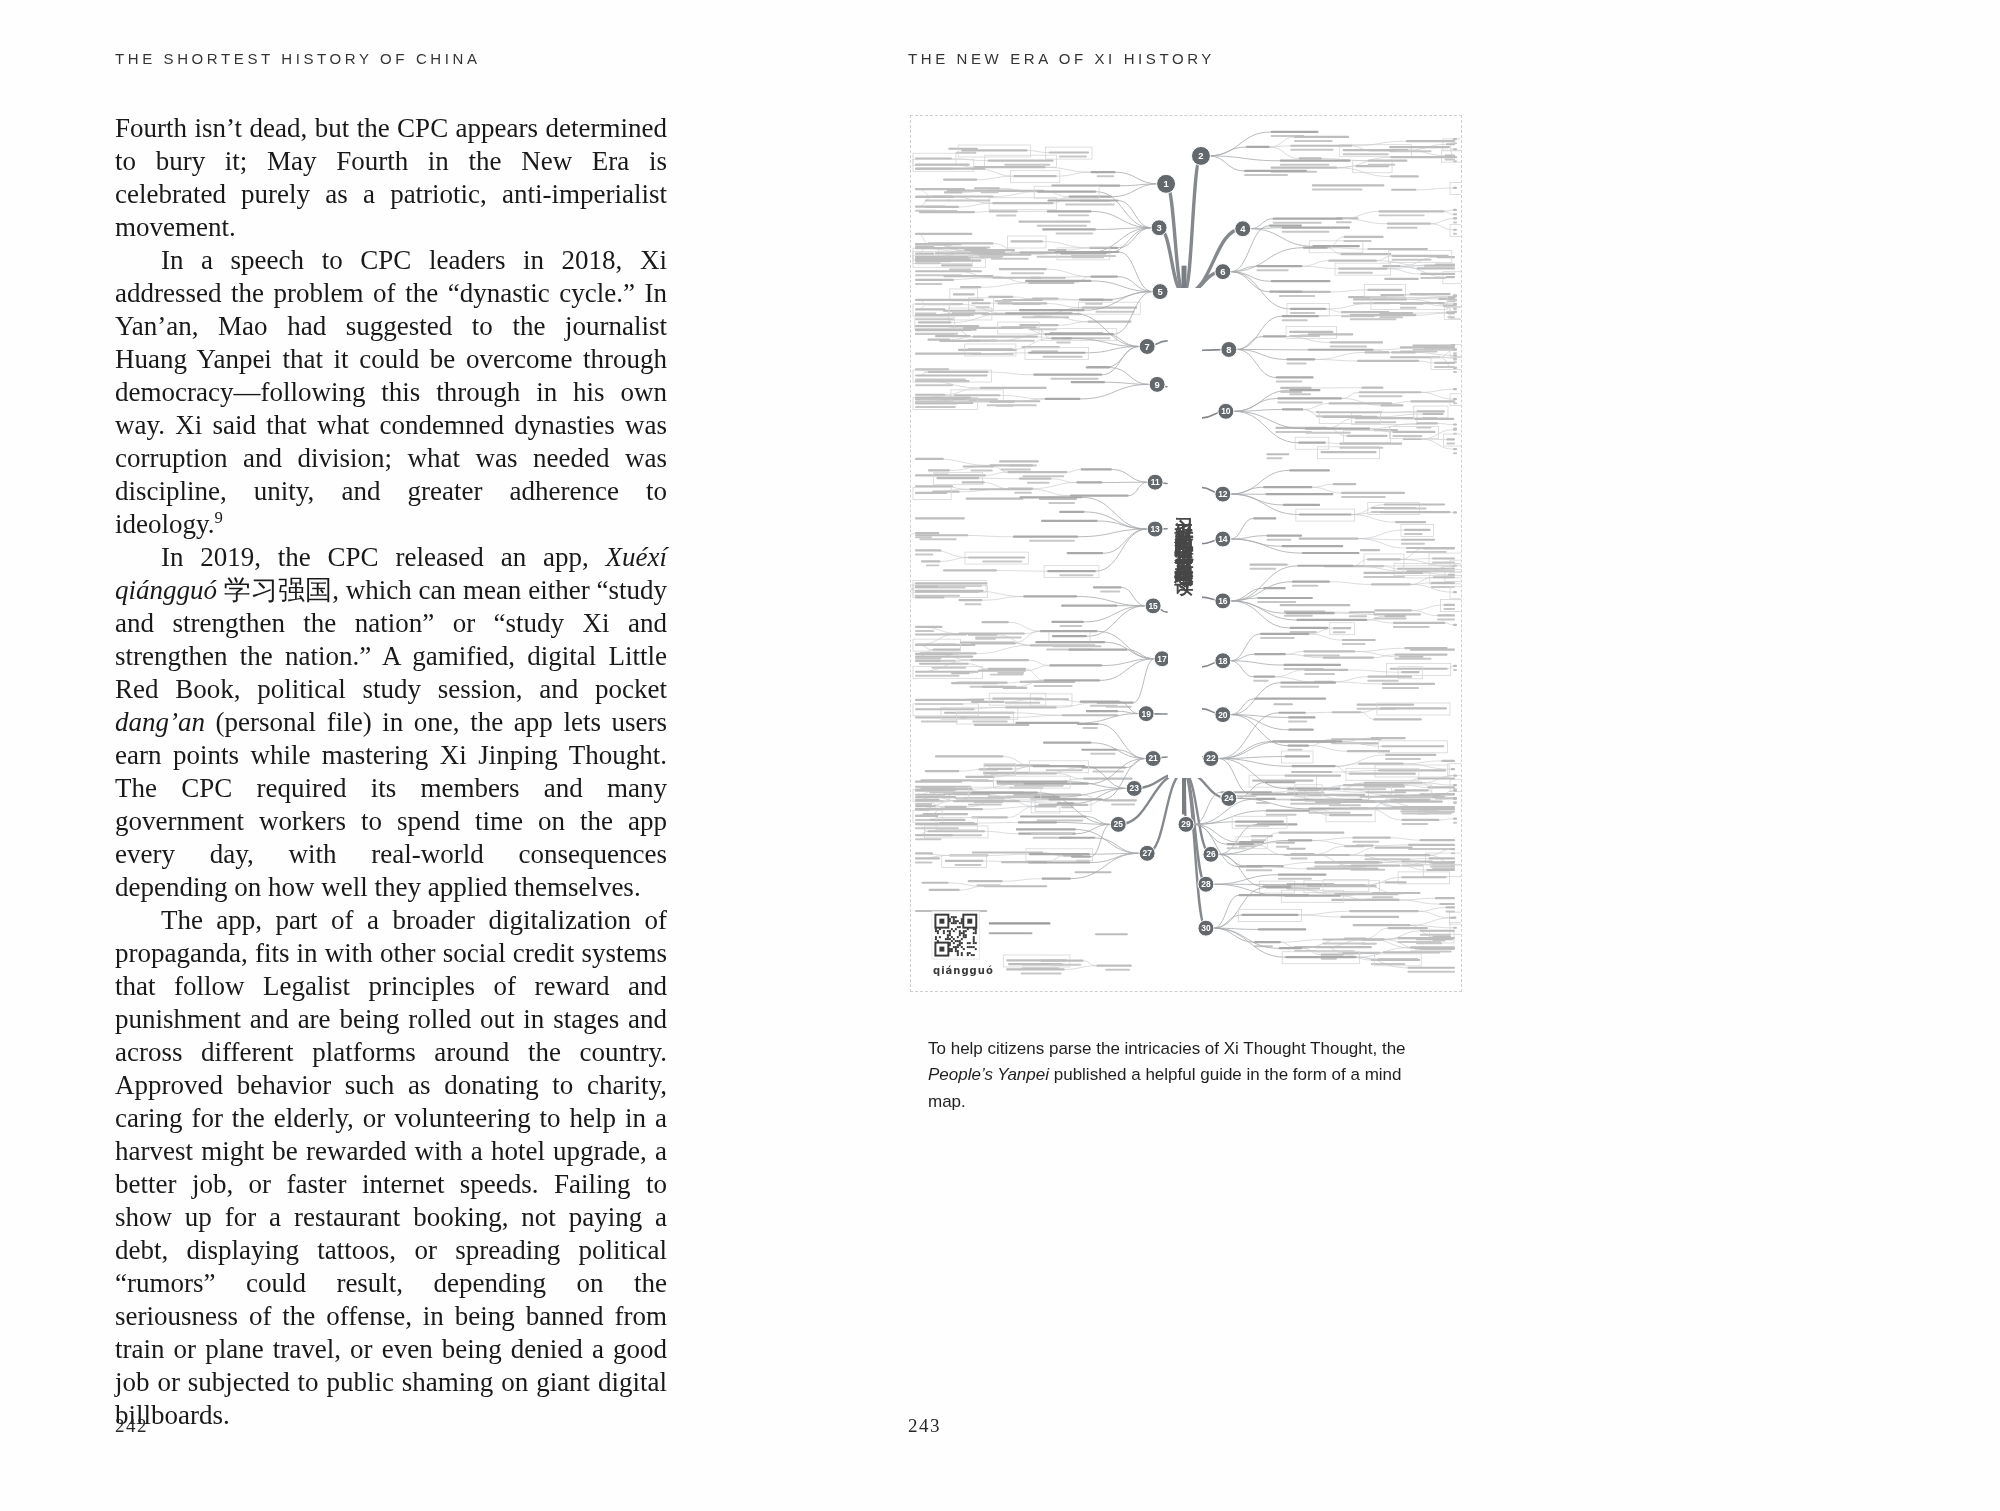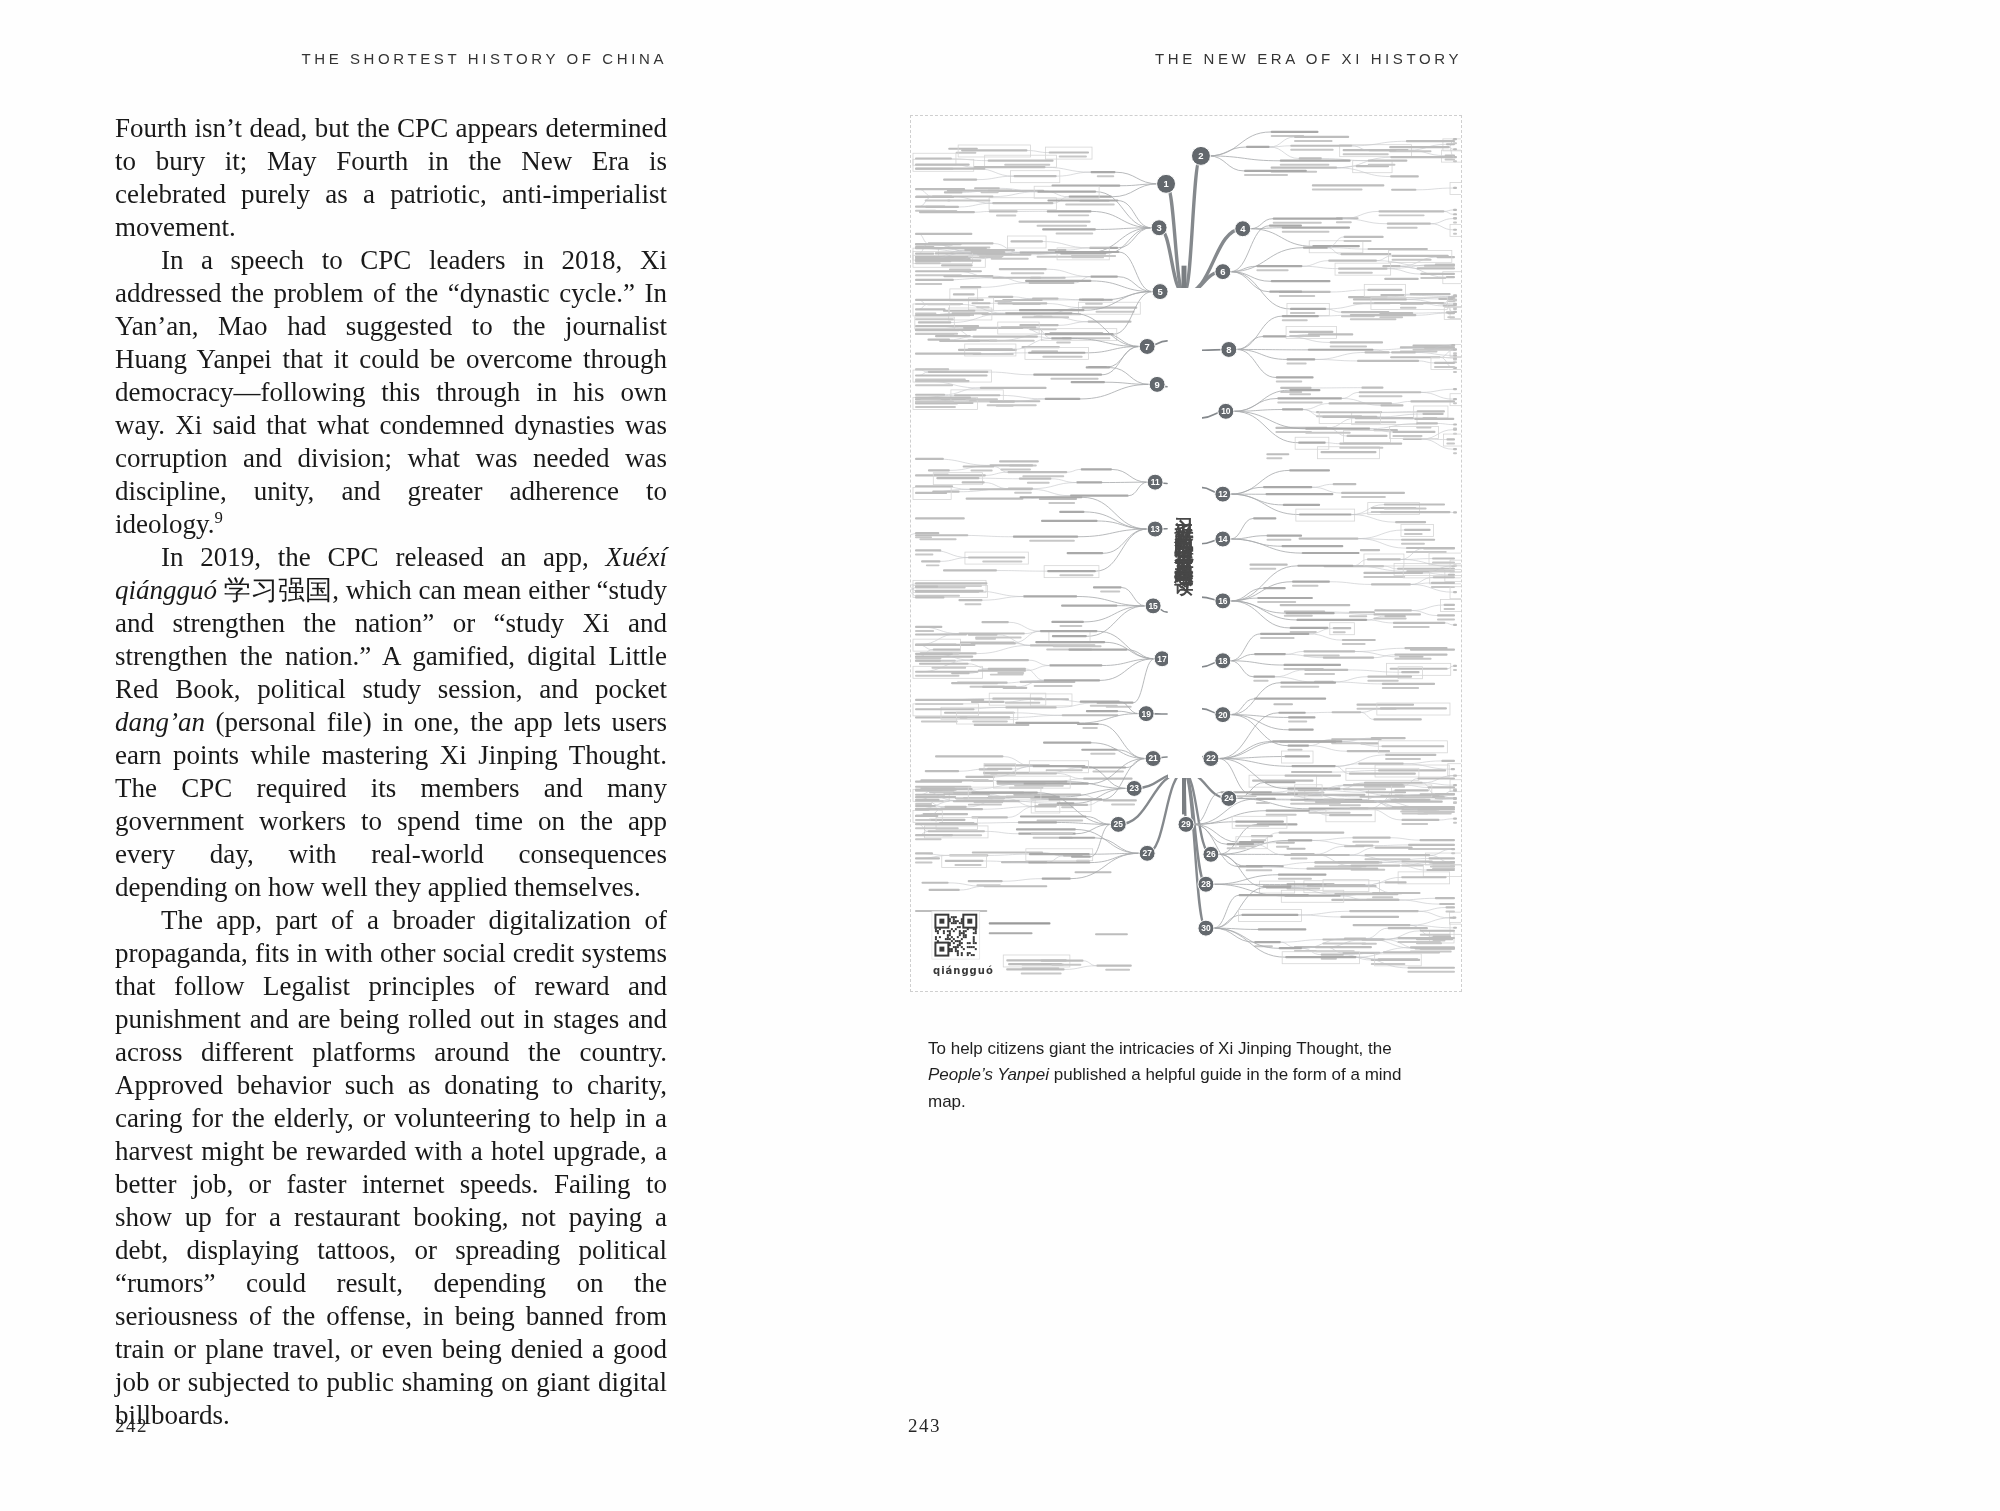--- a/index.html
+++ b/index.html
@@ -1,19 +1,19 @@
 <!DOCTYPE html>
 <html><head>
 <meta charset="utf-8">
 <style>
   html,body{margin:0;padding:0;background:#e8e8e8;}
   .spread{position:relative;width:2000px;height:1511px;background:#fefefe;overflow:hidden;
           font-family:"Liberation Serif",serif;color:#1c1c1c;}
   .running-head{position:absolute;top:50px;font-family:"Liberation Sans",sans-serif;
-                font-size:15px;letter-spacing:0.24em;color:#343434;text-align:right;}
+                font-size:15px;letter-spacing:0.24em;color:#343434;text-align:left;}
   .rh-left{left:115px;width:552px;}
   .rh-right{left:908px;width:554px;}
   .body-text{position:absolute;top:112px;left:115px;width:552px;
              font-size:27px;line-height:33px;text-align:justify;color:#191919;}
   .body-text p{margin:0;}
   .body-text p.indent{text-indent:1.7em;}
   .body-text sup{font-size:0.62em;vertical-align:super;line-height:0;}
   .folio{position:absolute;top:1415px;font-size:19px;letter-spacing:0.08em;color:#262626;}
   .folio-left{left:115px;width:552px;}
   .folio-right{left:908px;width:554px;}
@@ -1881,17 +1881,17 @@
         <rect x="56.5" y="804.5" width="5" height="5" fill="#3a3a3a"></rect>
         <rect x="24.5" y="828.5" width="13" height="13" fill="none" stroke="#3a3a3a" stroke-width="2"></rect>
         <rect x="28.5" y="832.5" width="5" height="5" fill="#3a3a3a"></rect>
         <rect x="78.0" y="808.0" width="62.0" height="2.4" rx="1" fill="#9a9a9a"></rect>
         <rect x="78.0" y="818.0" width="44.0" height="2.2" rx="1" fill="#ababab"></rect>
       </svg>
     <div class="spine">习近平新时代中国特色社会主义思想学习导读</div>
     <div class="qr-label">qiángguó</div>
   </figure>
 
-  <p class="caption"><span>To help citizens giant the intricacies of Xi Jinping Thought, the </span><span style="font-style: italic;">People’s Yanpei</span><span> published a helpful guide in the form of a mind map.</span></p>
+  <p class="caption"><span>To help citizens parse the intricacies of Xi Thought Thought, the </span><span style="font-style: italic;">People’s Yanpei</span><span> published a helpful guide in the form of a mind map.</span></p>
 
   <div class="folio folio-right">243</div>
 
 </div>
 
 </body></html>

